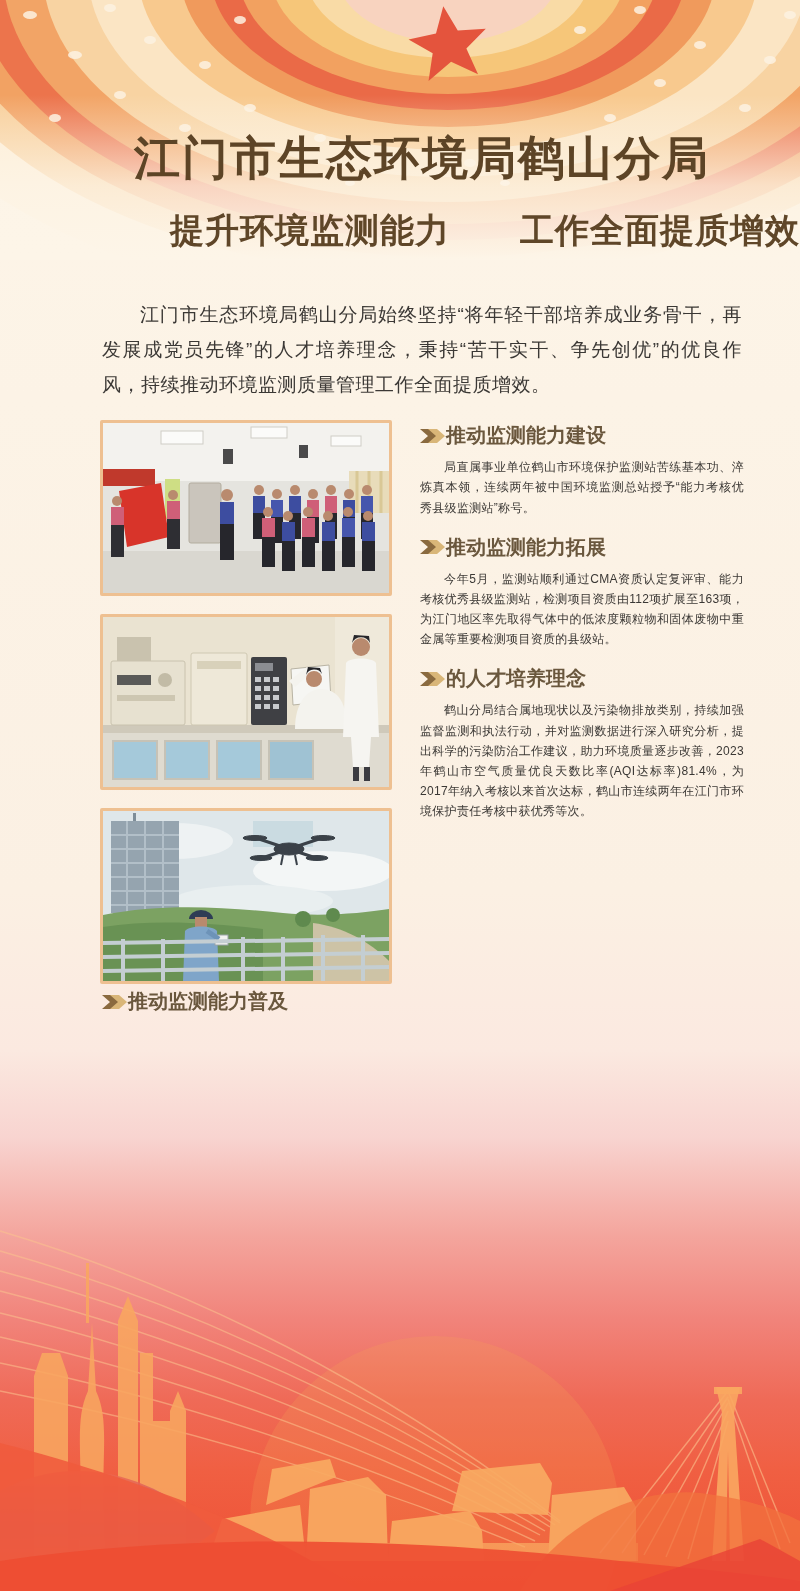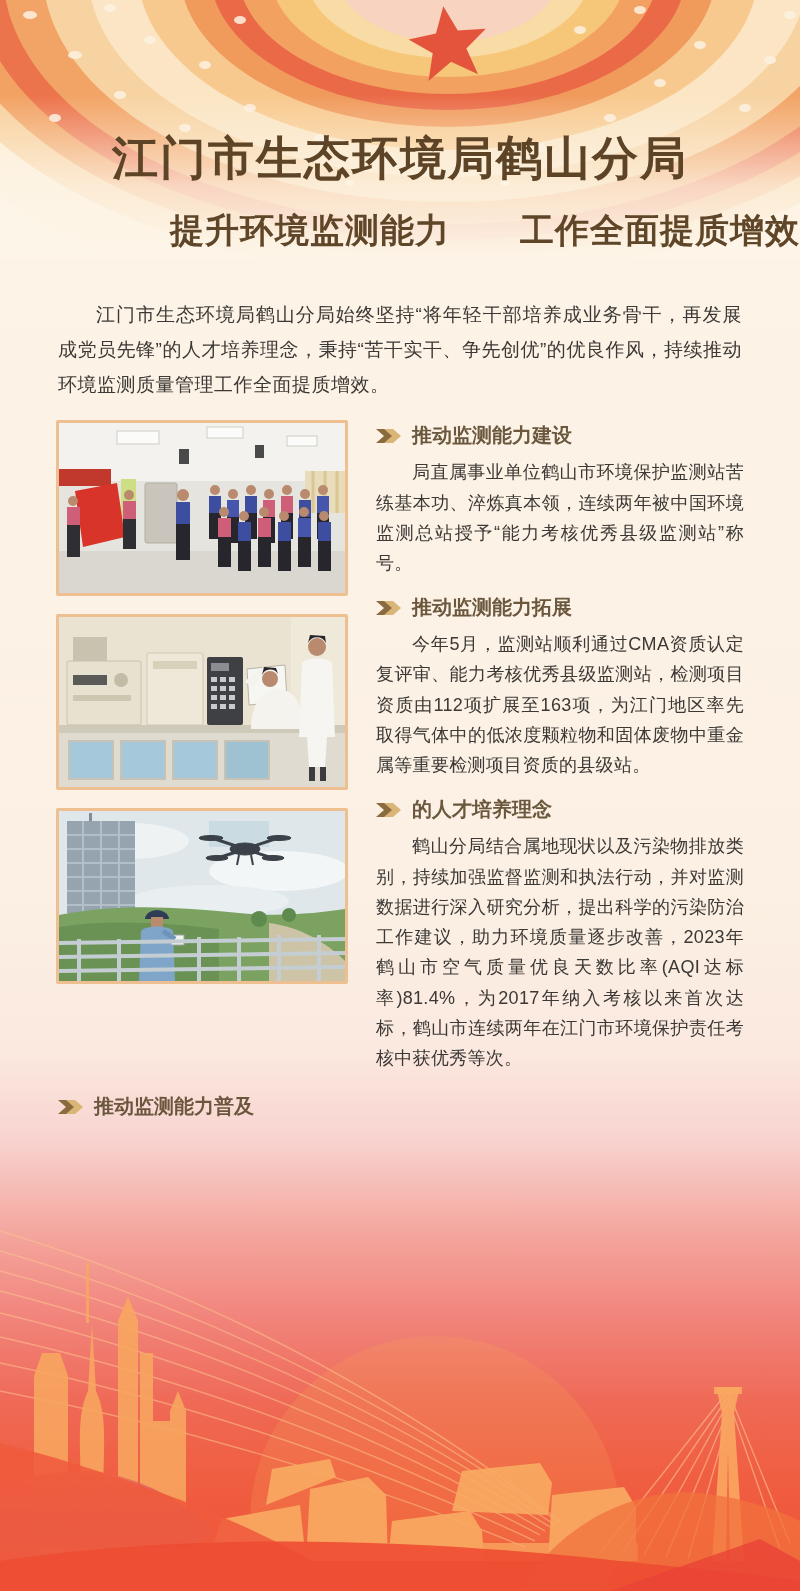--- a/index.html
+++ b/index.html
@@ -6,21 +6,21 @@
   .poster {
     position:relative; width:800px; height:1591px; overflow:hidden;
     font-family:"Liberation Sans","DejaVu Sans",sans-serif;
     background:linear-gradient(180deg,
       #fcefdc 0%, #fdf5e8 7.5%, #fcf3e6 25%, #fbf0e3 56%,
       #fbe9e0 66%, #f8d4d0 71.5%, #f4a69e 77.5%, #f1837a 83%,
       #ef6a57 88%, #f05f42 92.5%, #ee4f33 100%);
   }
   .deco-top { position:absolute; top:0; left:0; z-index:0; }
   .deco-bottom { position:absolute; bottom:0; left:0; z-index:0; }
-  .content { position:relative; z-index:1; }
+  .content { position:relative; z-index:1;padding-left:44px; }
 
   .page-title {
     margin:128px 0 0; text-align:center;
     font-size:46px; font-weight:bold; color:#5d4426; letter-spacing:2px;
   }
   .page-subtitle {
     margin:18px 0 0; text-align:right;
     font-size:34px; font-weight:bold; color:#5f4628; letter-spacing:1px;
   }
   .intro {
@@ -31,26 +31,26 @@
   .columns { display:flex; gap:26px; margin:18px 56px 0; }
   .photos-col { width:294px; flex:0 0 294px; display:flex; flex-direction:column; gap:18px; }
   .photo {
     width:286px; height:170px; border:3px solid #eec091; border-radius:2px;
     background:#ddd; display:block;
   }
   .photo svg { display:block; }
   .text-col { flex:1; min-width:0; padding-top:2px; }
 
   .section-heading {
-    display:flex; align-items:center; gap:10px;
+    display:flex; align-items:center; 
     font-size:20px; font-weight:bold; color:#6a573d; margin:0 0 8px;
   }
   .section-heading .bullet { flex:0 0 auto; display:inline-flex; }
   .section-body {
-    margin:0 0 16px; text-indent:2em; font-size:18px; line-height:1.68;
+    margin:0 0 16px; text-indent:2em; font-size:12px; line-height:1.68;
     color:#3b3835; text-align:justify; letter-spacing:0.3px;
   }
   .section-full { margin:4px 58px 0; }
   .section-full .section-body { font-size:19px; line-height:1.8; margin-bottom:0; }
 </style>
 </head>
 <body>
 
 <div class="poster">
 

